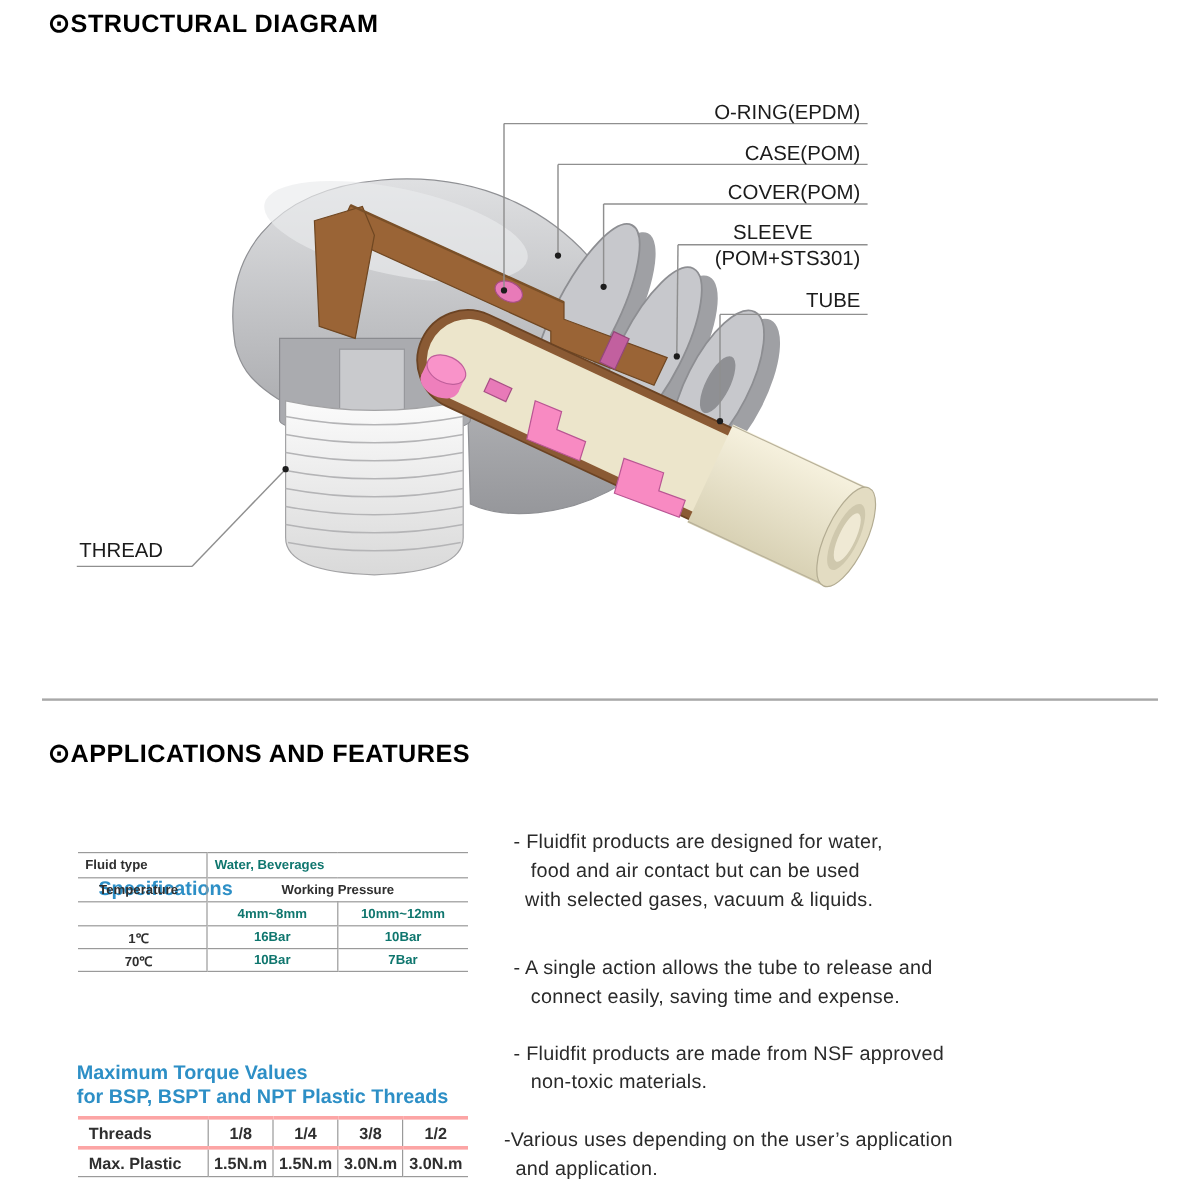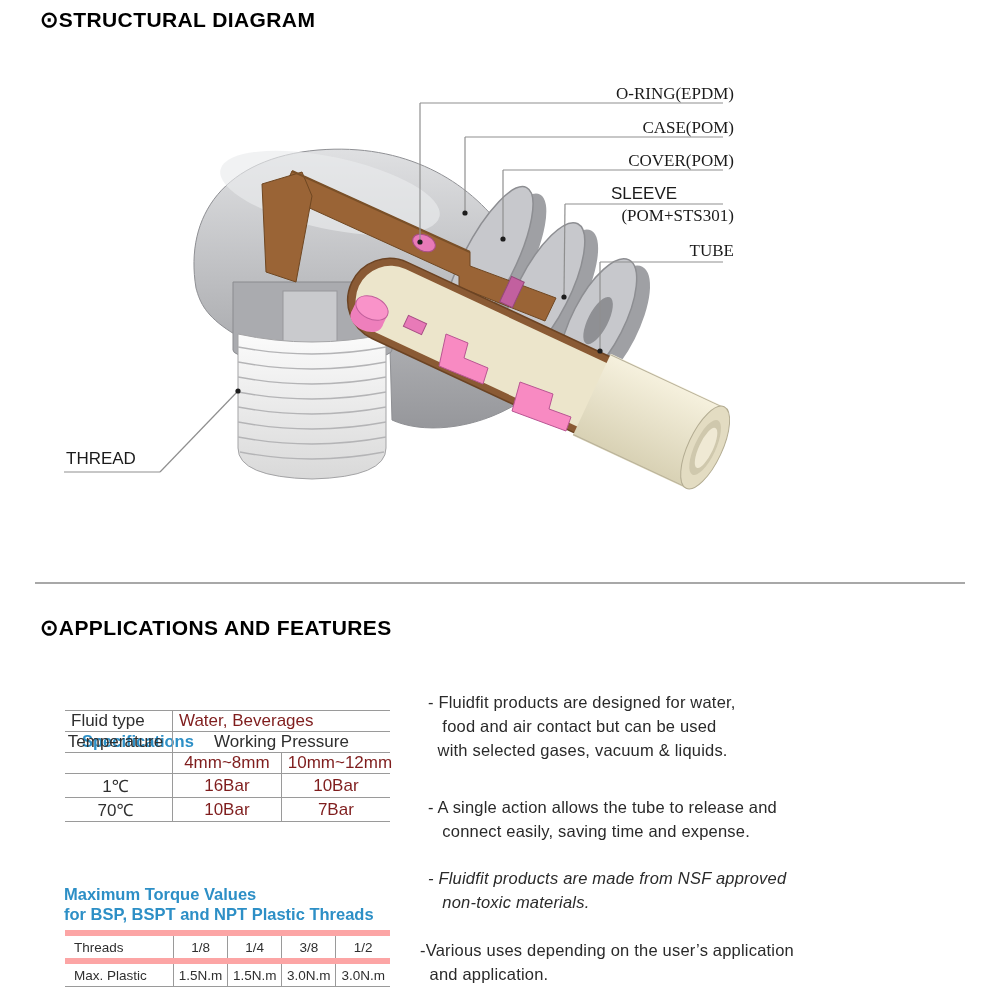--- a/index.html
+++ b/index.html
@@ -1,30 +1,30 @@
 <!DOCTYPE html>
 <html><head>
 <meta charset="utf-8">
 <style>
   html,body{margin:0;padding:0;background:#ffffff;}
   body{width:1000px;height:1000px;position:relative;font-family:"Liberation Sans",sans-serif;overflow:hidden;}
   .abs{position:absolute;}
   .sec-title{font-size:21px;font-weight:bold;color:#000000;letter-spacing:0.4px;white-space:nowrap;}
   .sec-title .dot{font-size:22px;font-weight:bold;}
   .dlabel{font-size:17px;color:#1b1b1b;line-height:19px;white-space:nowrap;}
-  .r-align{right:266px;text-align:left;font-family:Liberation Serif, serif;}
+  .r-align{right:283px;text-align:left;}
   .blue-head{font-size:16.5px;font-weight:bold;color:#2d8fc6;line-height:20px;white-space:nowrap;}
-  table.spec{border-collapse:collapse;table-layout:fixed;width:325px;font-size:17px;color:#2f2f2f;}
+  table.spec{border-collapse:collapse;table-layout:fixed;width:325px;font-size:11px;color:#2f2f2f;font-weight:bold;}
   table.spec td{border-top:1px solid #9a9a9a;border-bottom:1px solid #9a9a9a;padding:0 6px;vertical-align:middle;}
   td.lab{width:95px;padding-left:9px;}
   td.cen{text-align:center;}
   td.vdiv{border-left:1px solid #9a9a9a;}
-  .blue-val{color:#7f1d1d;}
+  .blue-val{color:#0f766e;}
   table.torq{border-collapse:collapse;table-layout:fixed;width:325px;font-size:13.5px;color:#2f2f2f;}
-  table.torq td{border-top:6px solid #fca5a5;border-bottom:1px solid #9a9a9a;height:20px;text-align:center;vertical-align:middle;}
+  table.torq td{border-top:3px solid #fca5a5;border-bottom:1px solid #9a9a9a;height:20px;text-align:center;vertical-align:middle;font-weight:bold;}
   table.torq td.lab{width:98px;text-align:left;padding-left:9px;}
   table.torq td.vdiv{border-left:1px solid #9a9a9a;}
   .bullet{font-size:16.5px;color:#2a2a2a;line-height:24px;letter-spacing:0.2px;white-space:pre-wrap;}
   .divider{height:2px;background:#a8a8a8;}
 </style>
 </head>
 <body>
 
 <div class="abs sec-title" style="left:40px;top:7px;"><span class="dot">⊙</span><span>STRUCTURAL DIAGRAM</span></div>
 
@@ -192,16 +192,16 @@
     <td class="vdiv">3.0N.m</td>
   </tr>
 </tbody>
   </table>
 
 <div class="abs bullet" style="left:428px;top:690px;width:540px;">- Fluidfit products are designed for water,
    food and air contact but can be used
   with selected gases, vacuum &amp; liquids.</div>
 <div class="abs bullet" style="left:428px;top:795px;width:540px;">- A single action allows the tube to release and
    connect easily, saving time and expense.</div>
-<div class="abs bullet" style="left:428px;top:866px;width:540px;font-style:italic;">- Fluidfit products are made from NSF approved
+<div class="abs bullet" style="left:428px;top:866px;width:540px;">- Fluidfit products are made from NSF approved
    non-toxic materials.</div>
 <div class="abs bullet" style="left:420px;top:938px;width:560px;">-Various uses depending on the user’s application
   and application.</div>
 
 </body></html>

